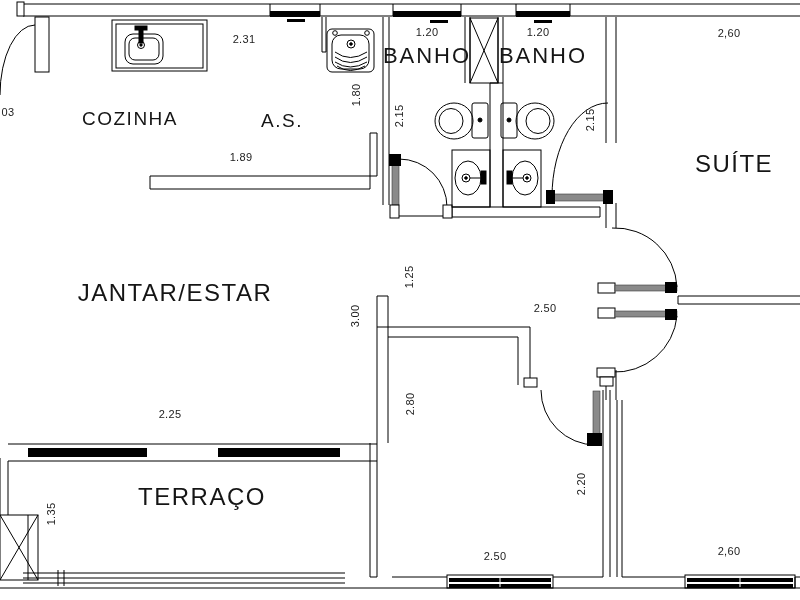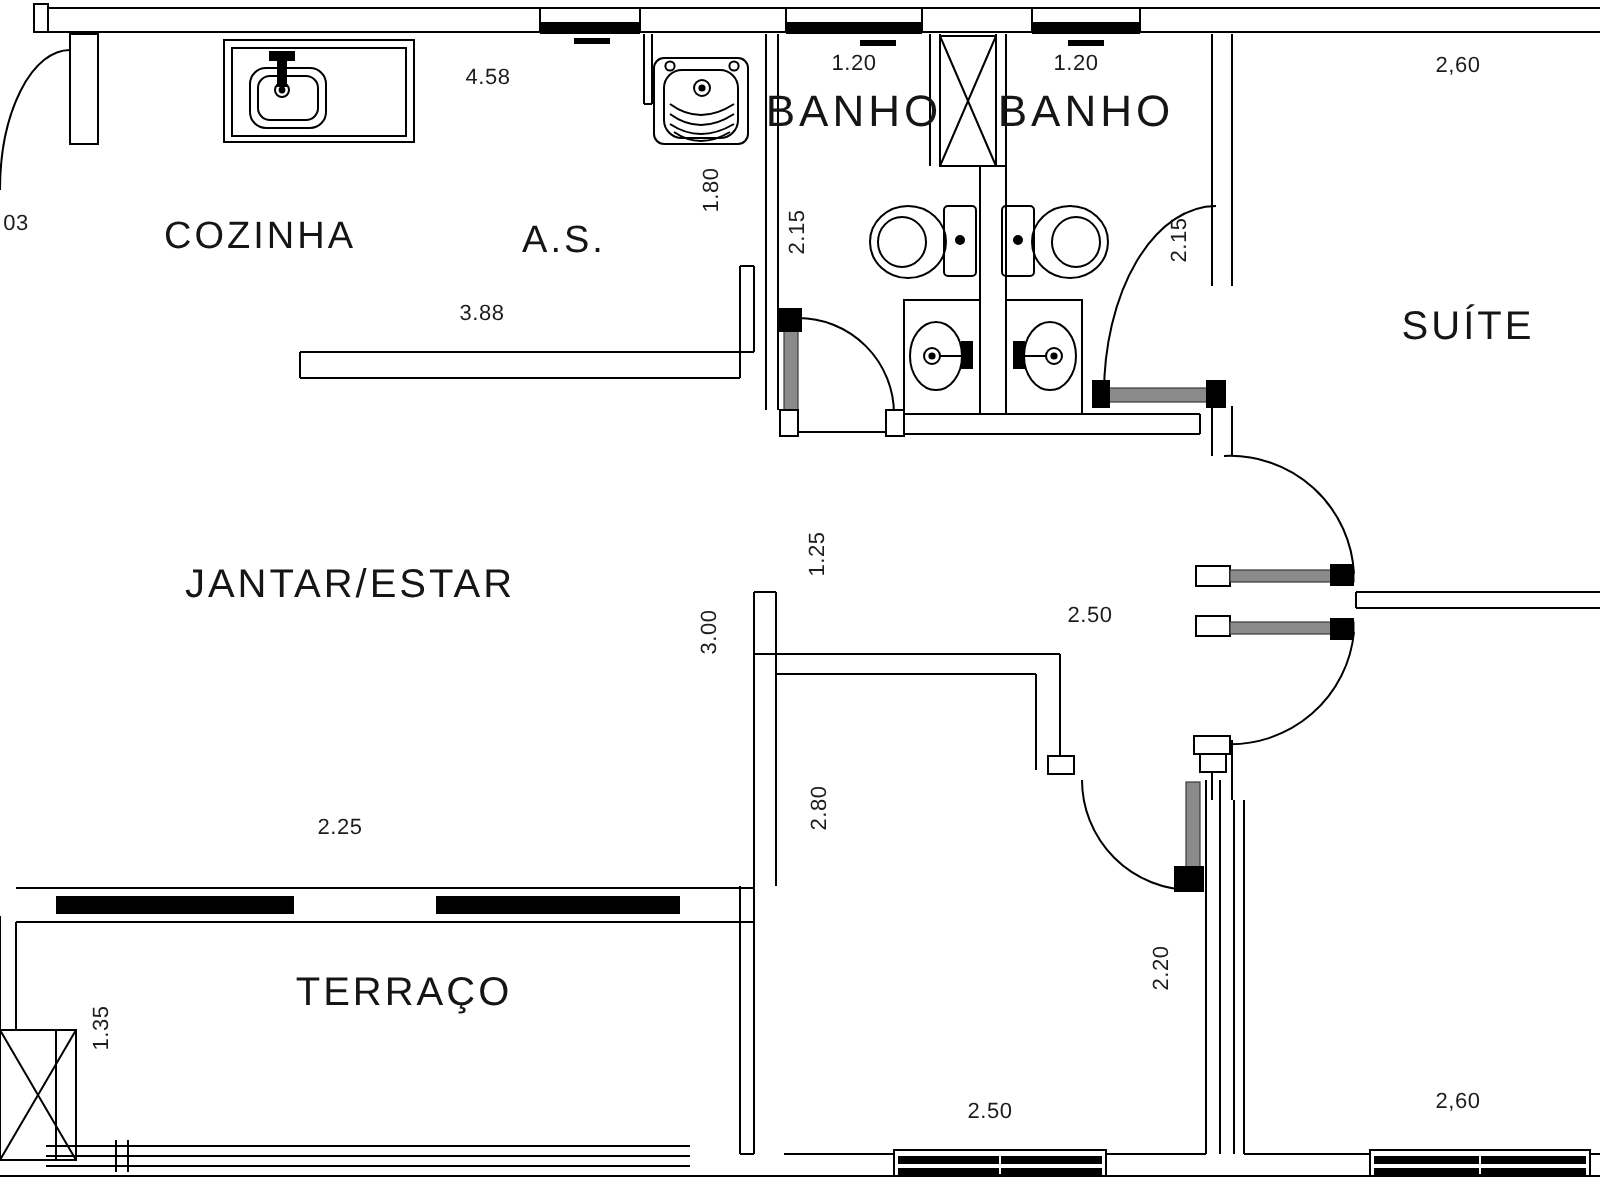--- a/index.html
+++ b/index.html
@@ -2,21 +2,21 @@
 <html><head>
 <meta charset="utf-8">
 <style>
   html,body{margin:0;padding:0;background:#fff;}
   #plan{position:relative;width:800px;height:600px;background:#ffffff;overflow:hidden;
         font-family:"Liberation Sans",sans-serif;}
   #plan svg{position:absolute;left:0;top:0;}
   .lbl{position:absolute;transform:translate(-50%,-50%);white-space:nowrap;
        color:#151515;font-family:"Liberation Sans",sans-serif;}
   .room{font-size:19px;letter-spacing:1.5px;}
-  .room-lg{font-size:20px;letter-spacing:1.5px;}
+  .room-lg{font-size:24px;letter-spacing:1.5px;}
   .room-sm{font-size:22px;letter-spacing:2px;}
   .dim{font-size:11px;letter-spacing:.3px;color:#1c1c1c;}
   .rot{transform:translate(-50%,-50%) rotate(-90deg);}
   
   .p-cozinha{left:130px;top:119px}   .p-as{left:282px;top:121px}
   .p-banho1{left:427px;top:56px}     .p-banho2{left:543px;top:56px}
   .p-suite{left:734px;top:164px}     .p-jantar{left:175px;top:293px}
   .p-dorm1{left:480px;top:472px}     .p-dorm2{left:717px;top:466px}
   .p-terraco{left:202px;top:497px}
   .p-d376{left:244px;top:39px}       .p-d120a{left:427px;top:32px}
@@ -195,25 +195,25 @@
 </svg>
 
 <div class="lbl room p-cozinha">COZINHA</div>
 <div class="lbl room p-as">A.S.</div>
 <div class="lbl room-sm p-banho1">BANHO</div>
 <div class="lbl room-sm p-banho2">BANHO</div>
 <div class="lbl room-lg p-suite">SUÍTE</div>
 <div class="lbl room-lg p-jantar">JANTAR/ESTAR</div>
 <div class="lbl room-lg p-terraco">TERRAÇO</div>
 
-<div class="lbl dim p-d376">4.58</div>
+<div class="lbl dim p-d376">2.31</div>
 <div class="lbl dim p-d120a">1.20</div>
 <div class="lbl dim p-d120b">1.20</div>
 <div class="lbl dim p-d260s">2,60</div>
-<div class="lbl dim p-d260k">3.88</div>
+<div class="lbl dim p-d260k">1.89</div>
 <div class="lbl dim rot p-d180">1.80</div>
 <div class="lbl dim rot p-d215a">2.15</div>
 <div class="lbl dim rot p-d215b">2.15</div>
 <div class="lbl dim rot p-d125">1.25</div>
 <div class="lbl dim rot p-d300">3.00</div>
 <div class="lbl dim p-d250h">2.50</div>
 <div class="lbl dim rot p-d280">2.80</div>
 <div class="lbl dim p-d480">2.25</div>
 <div class="lbl dim rot p-d220">2.20</div>
 <div class="lbl dim rot p-d135">1.35</div>

